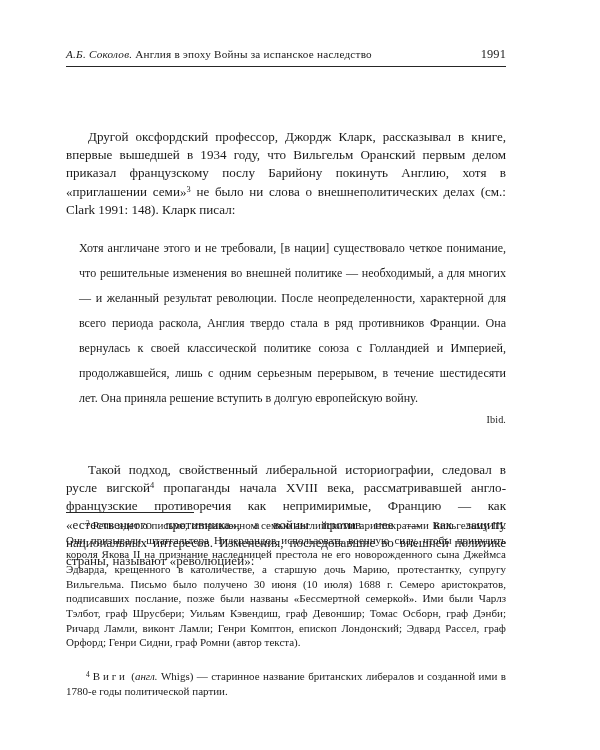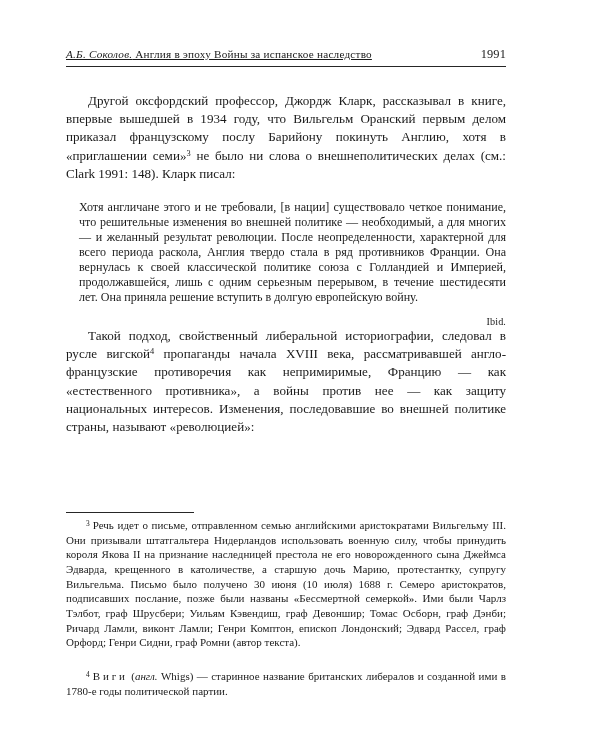--- a/index.html
+++ b/index.html
@@ -28,21 +28,20 @@
     width: 440px;
     height: 16px;
     display: flex;
     align-items: baseline;
     justify-content: space-between;
   }
   .running-head-title {
     font-size: 11.2px;
     letter-spacing: 0.02em;
     white-space: nowrap;
-    text-decoration: underline;
   }
   .running-head-title .author {
     font-style: italic;
   }
   .running-head-folio {
     font-size: 12.4px;
     letter-spacing: 0.01em;
   }
   .head-rule {
     position: absolute;
@@ -62,35 +61,36 @@
   p {
     margin: 0;
     text-align: justify;
     text-justify: inter-word;
     hyphens: manual;
   }
   .body-par {
     font-size: 13.1px;
     line-height: 18.2px;
     text-indent: 22px;
+    margin-top: 36px;
   }
   .quote {
     font-size: 12.05px;
-    line-height: 15px;
+    line-height: 25px;
     margin-left: 13px;
     margin-right: 0px;
     text-indent: 0;
     text-align: justify;
   }
   .gap-before-quote { margin-top: 17px; }
   .gap-after-quote  { }
   .source-line {
     font-size: 10.2px;
     text-align: right;
-    margin-top: 11px;
+    margin-top: 3px;
     margin-right: 0px;
     letter-spacing: 0.01em;
   }
   sup {
     font-size: 0.64em;
     vertical-align: 0.42em;
     line-height: 0;
   }
   
   .fn-rule {

